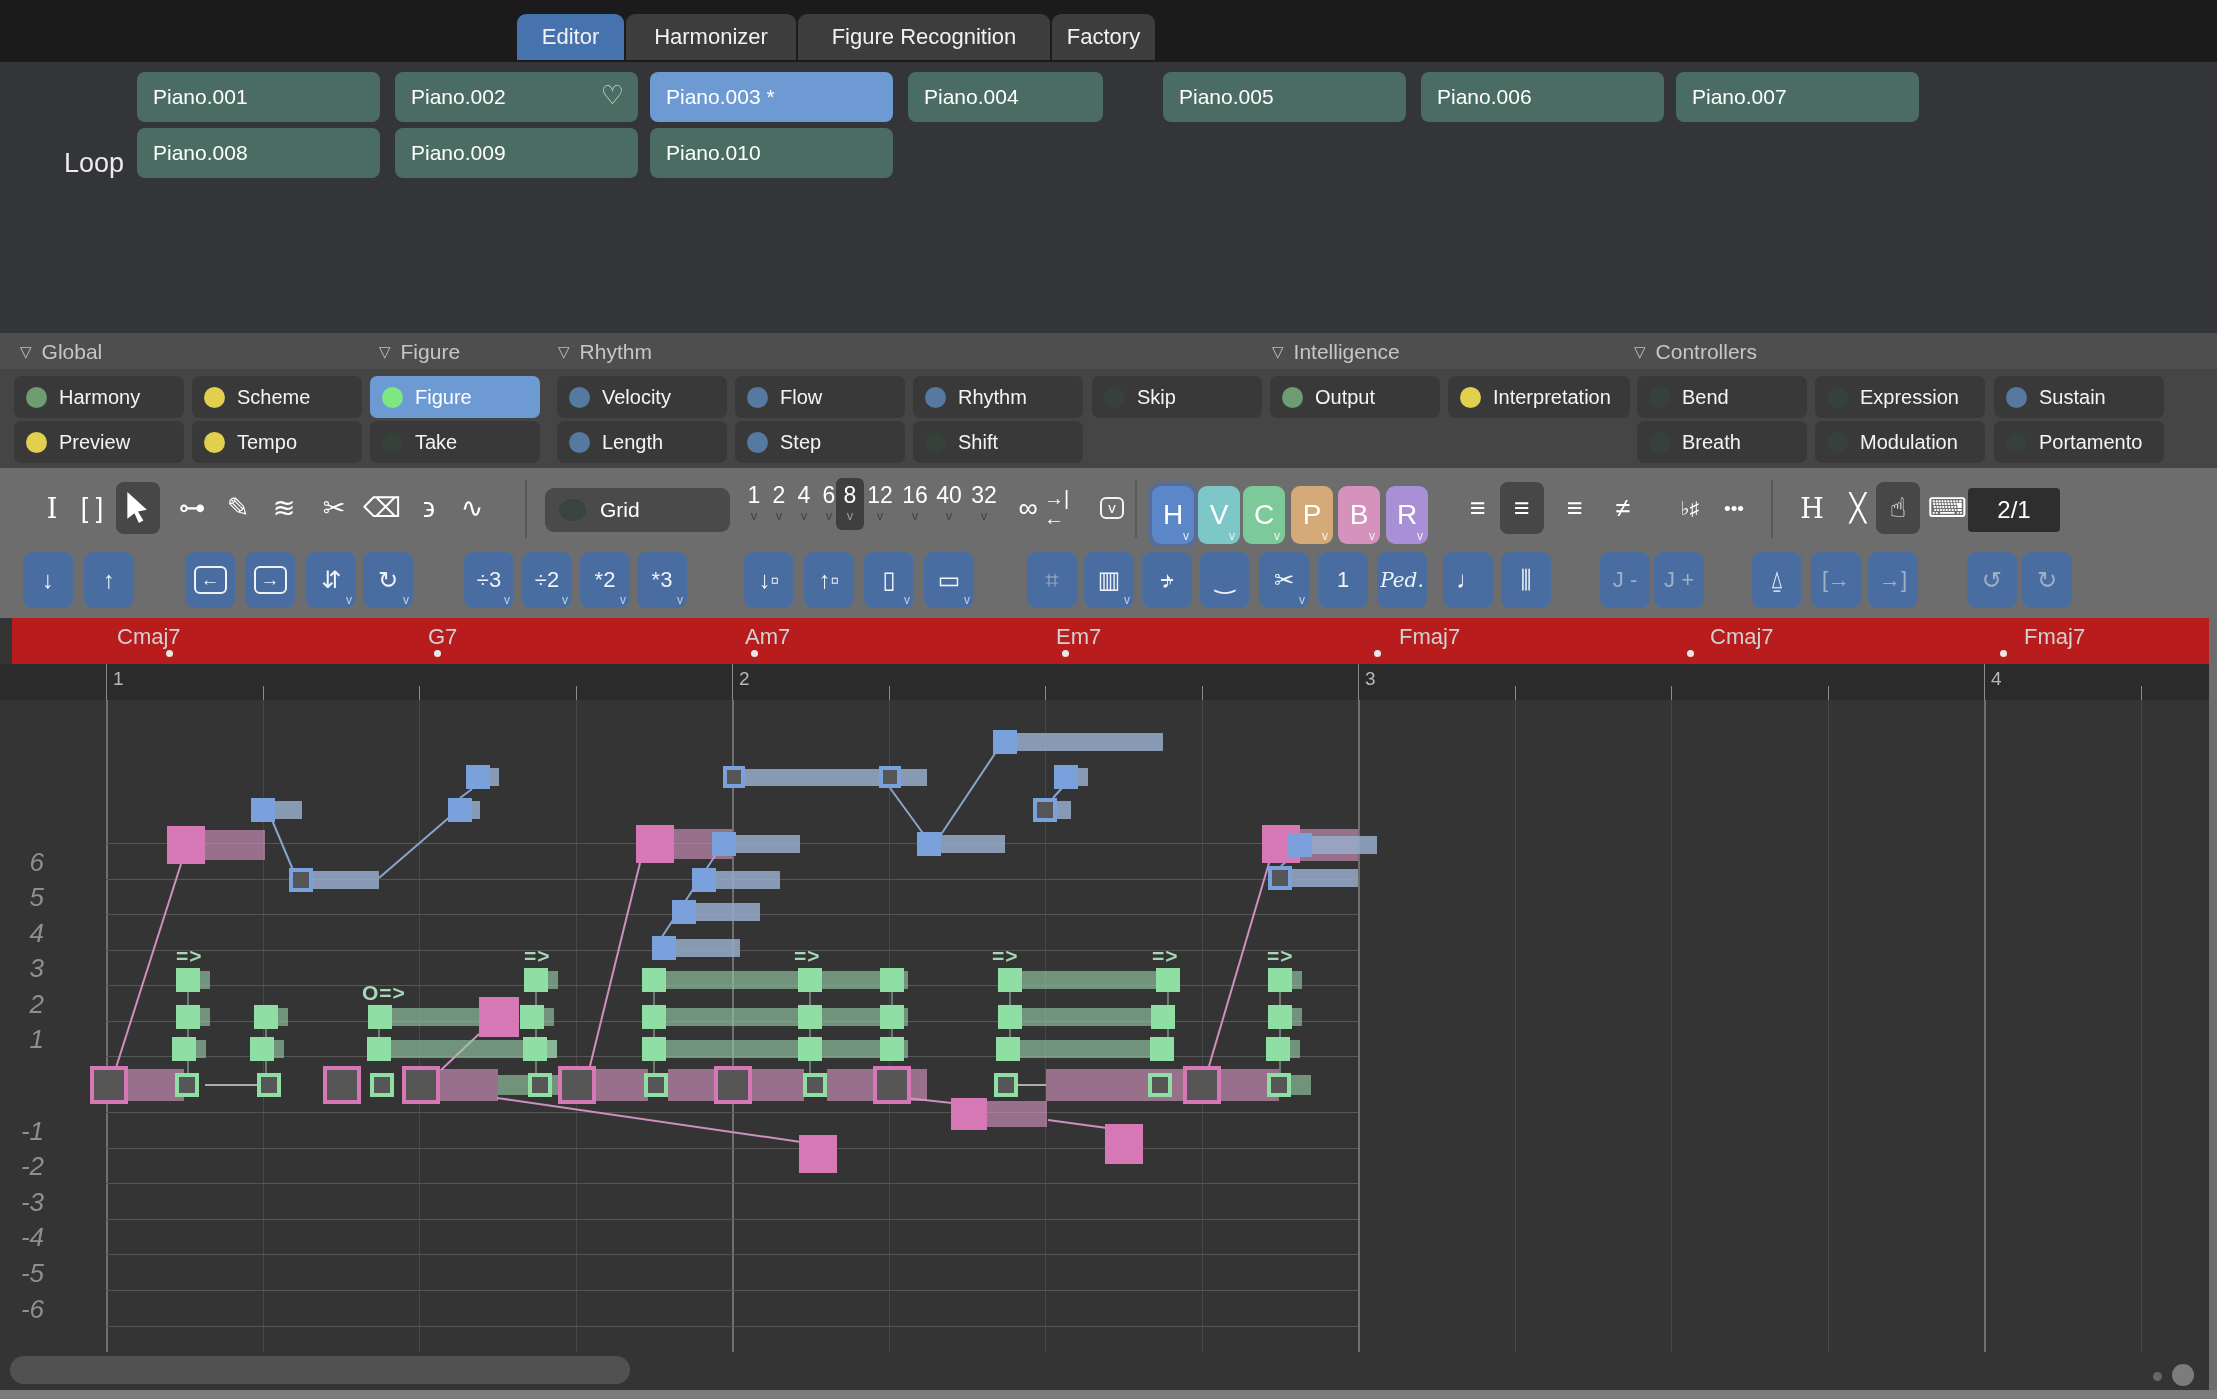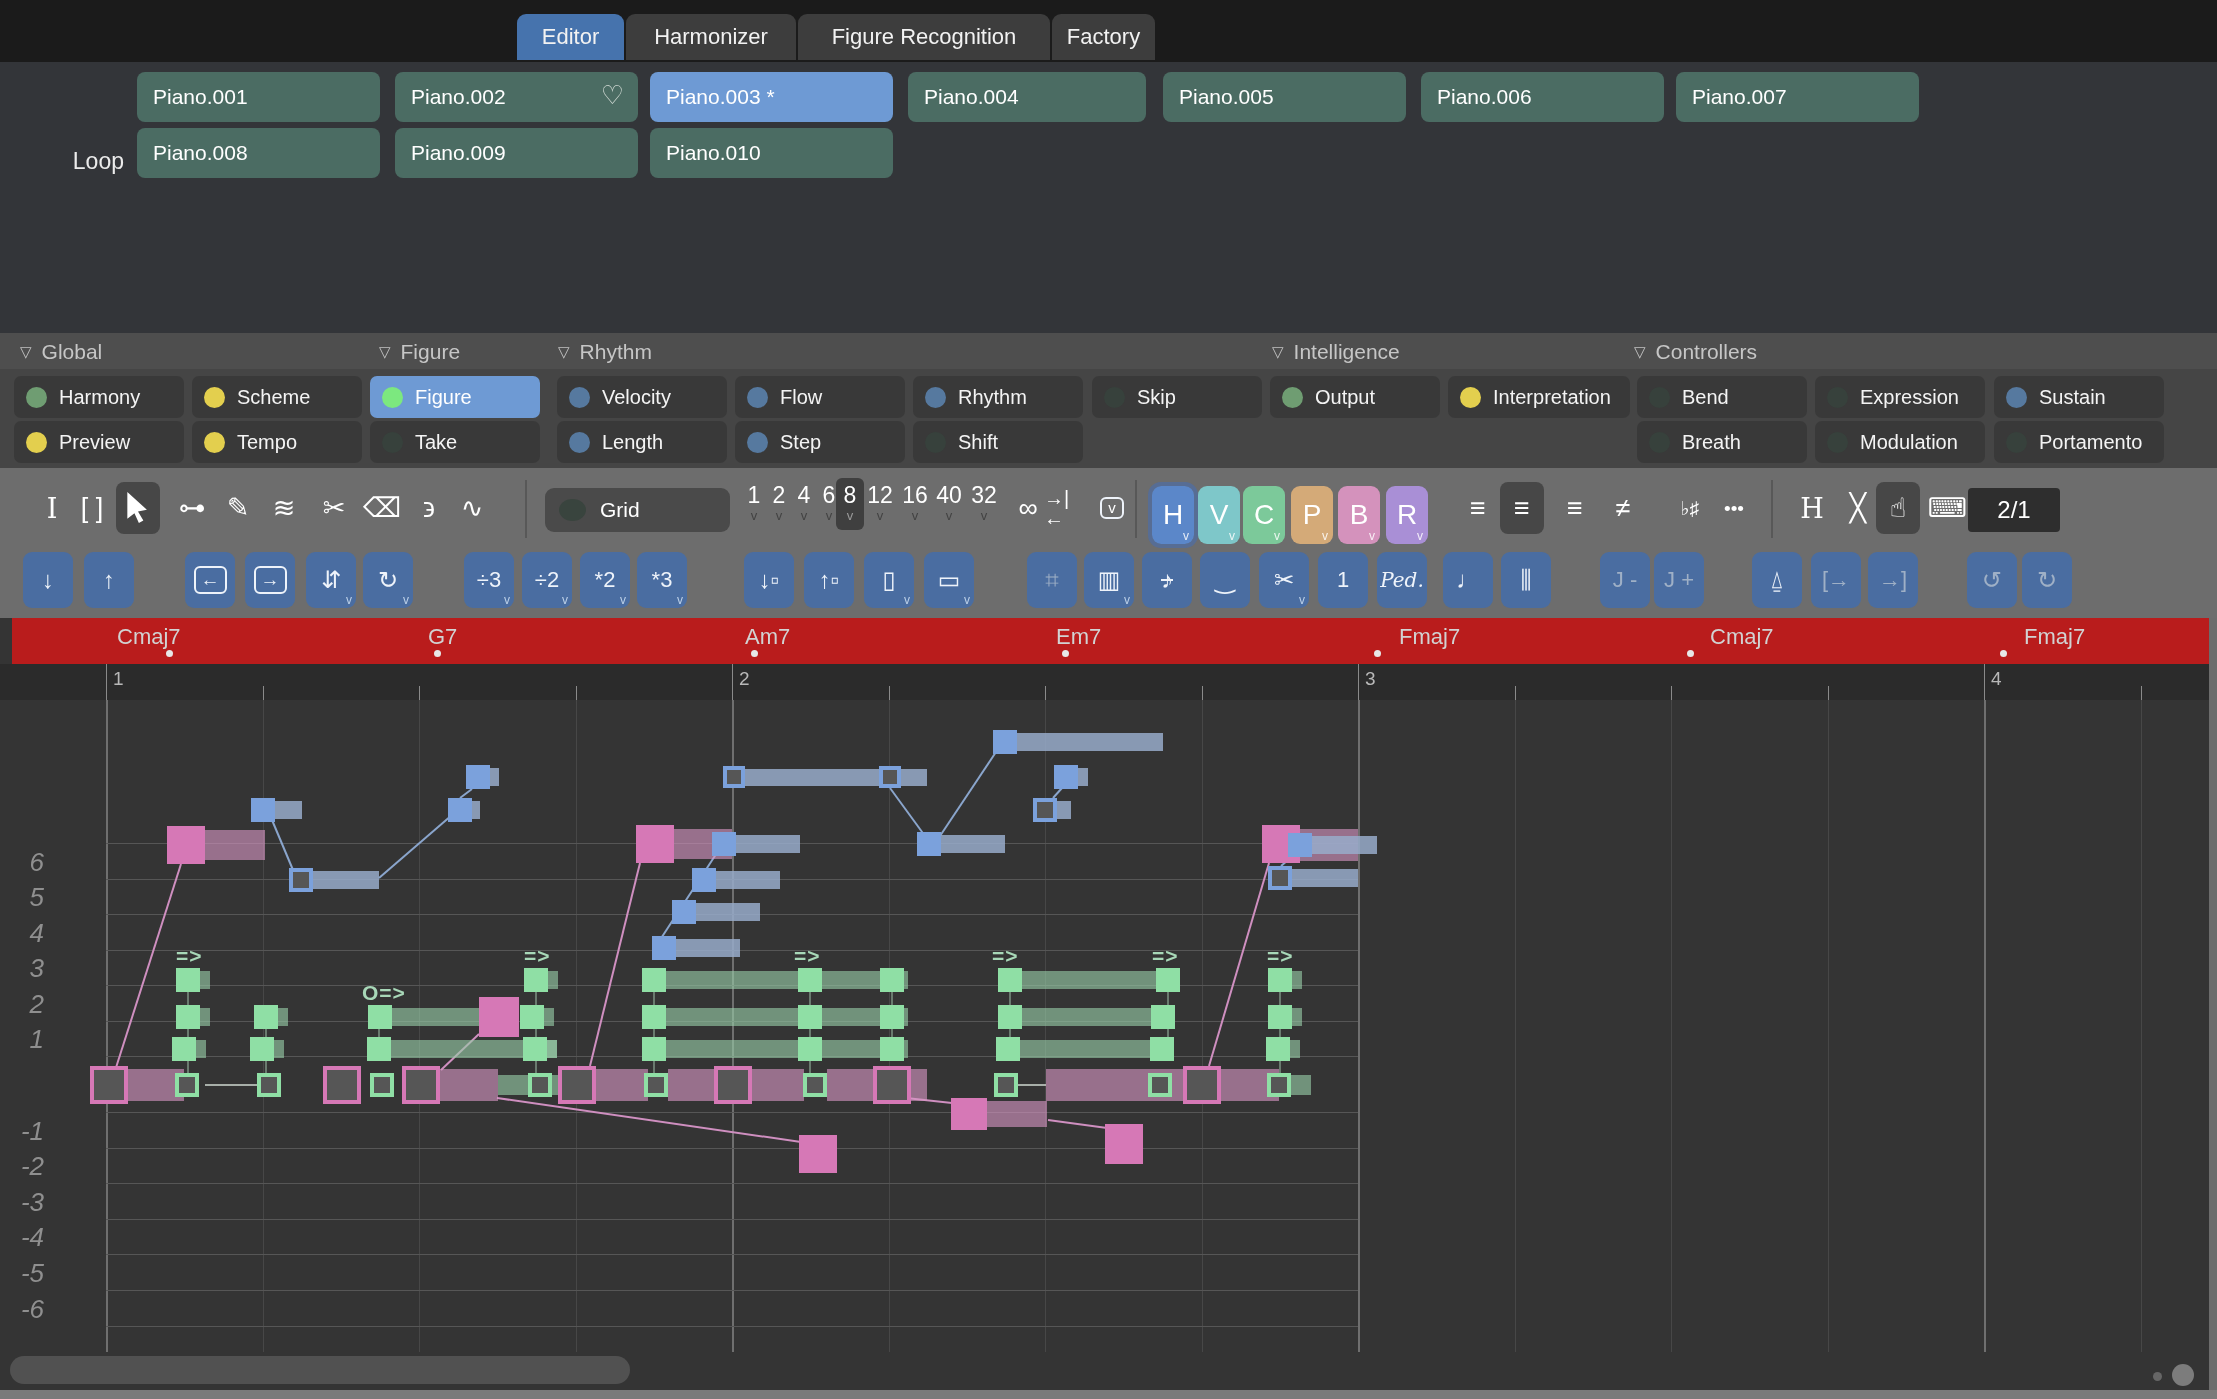--- a/index.html
+++ b/index.html
@@ -9,21 +9,21 @@
   
   #tabbar{left:0;top:0;width:2217px;height:62px;background:#1b1b1b;padding-left:8px;}
   .tab{top:14px;height:46px;border-radius:9px 9px 0 0;background:#3d3d3d;color:#f2f2f2;
        font-size:22px;display:flex;align-items:center;justify-content:center;}
   .tab.active{background:#4673ad;}
   
   #looppanel{left:0;top:62px;width:2217px;height:271px;background:#333539;}
   .loopbtn{height:50px;border-radius:8px;background:#4b6c63;color:#fff;font-size:21px;
            display:flex;align-items:center;padding:0 16px;box-sizing:border-box;}
   .loopheart{position:absolute;right:14px;top:8px;font-size:26px;color:#cfd8d2;}
-  #looplabel{font-size:23px;color:#ececec;}
+  #looplabel{font-size:27px;color:#ececec;}
   
   #sectionbar{left:0;top:333px;width:2217px;height:36px;background:#4e4e4e;}
   .sechead{top:6px;height:26px;color:#c6c6c6;font-size:21px;display:flex;align-items:center;gap:10px;}
   .sechead .tri{font-size:15px;color:#c0c0c0;}
   #paramarea{left:0;top:369px;width:2217px;height:99px;background:#454545;}
   .param{height:42px;border-radius:7px;background:#393939;color:#f4f4f4;font-size:20px;
          display:flex;align-items:center;gap:12px;padding:0 12px;box-sizing:border-box;}
   .param.selected{background:#6e9ad4;color:#fff;}
   .pdot{width:21px;height:21px;border-radius:50%;flex:0 0 auto;}
   
@@ -71,21 +71,21 @@
       <div class="tab abs active" style="position: absolute; left: 517px; width: 107px;">Editor</div>
       <div class="tab abs" style="position: absolute; left: 626px; width: 170px;">Harmonizer</div>
       <div class="tab abs" style="position: absolute; left: 798px; width: 252px;">Figure Recognition</div>
       <div class="tab abs" style="position: absolute; left: 1052px; width: 103px;">Factory</div>
     </div>
   <div id="looppanel" class="abs">
     <div id="looplabel" class="abs" style="left:52px;top:86px;width:72px;text-align:right;">Loop</div>
   <div class="loopbtn" style="position: absolute; left: 137px; top: 10px; width: 243px;">Piano.001</div>
       <div class="loopbtn" style="position: absolute; left: 395px; top: 10px; width: 243px;">Piano.002<span class="loopheart">♡</span></div>
       <div class="loopbtn" style="position: absolute; left: 650px; top: 10px; width: 243px; background: rgb(110, 154, 212);">Piano.003 *</div>
-      <div class="loopbtn" style="position: absolute; left: 908px; top: 10px; width: 238px;">Piano.004</div>
+      <div class="loopbtn" style="position: absolute; left: 908px; top: 10px; width: 195px;">Piano.004</div>
       <div class="loopbtn" style="position: absolute; left: 1163px; top: 10px; width: 243px;">Piano.005</div>
       <div class="loopbtn" style="position: absolute; left: 1421px; top: 10px; width: 243px;">Piano.006</div>
       <div class="loopbtn" style="position: absolute; left: 1676px; top: 10px; width: 243px;">Piano.007</div>
       <div class="loopbtn" style="position: absolute; left: 137px; top: 66px; width: 243px;">Piano.008</div>
       <div class="loopbtn" style="position: absolute; left: 395px; top: 66px; width: 243px;">Piano.009</div>
       <div class="loopbtn" style="position: absolute; left: 650px; top: 66px; width: 243px;">Piano.010</div>
     </div>
   <div id="sectionbar" class="abs">
       <div class="sechead abs" style="position: absolute; left: 20px;">
         <span class="tri">▽</span>

